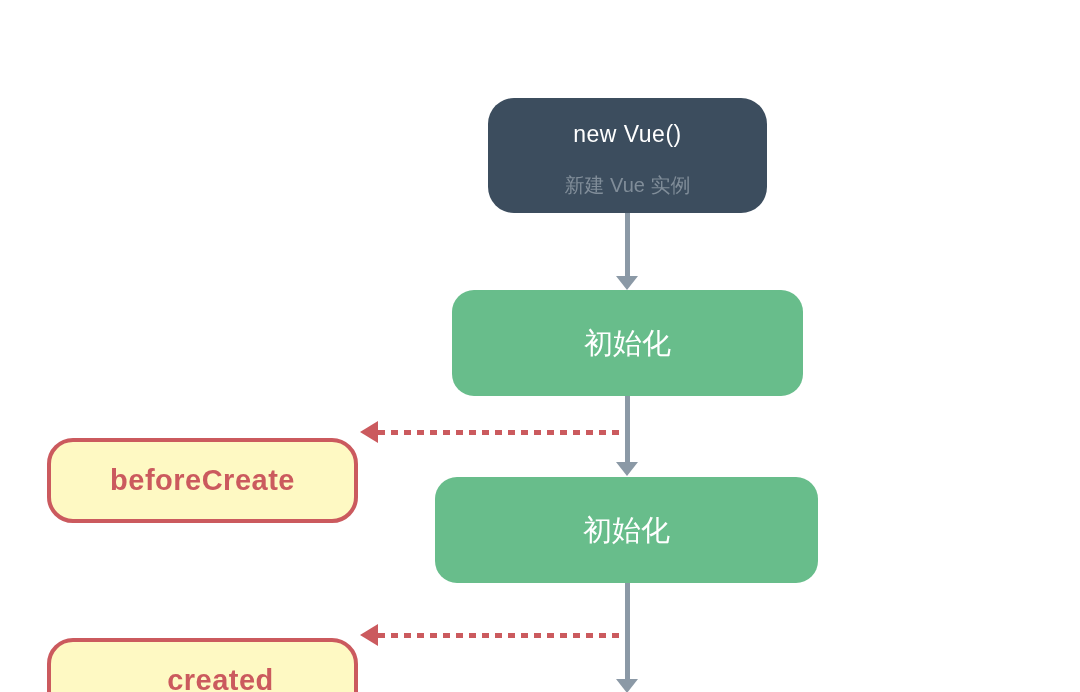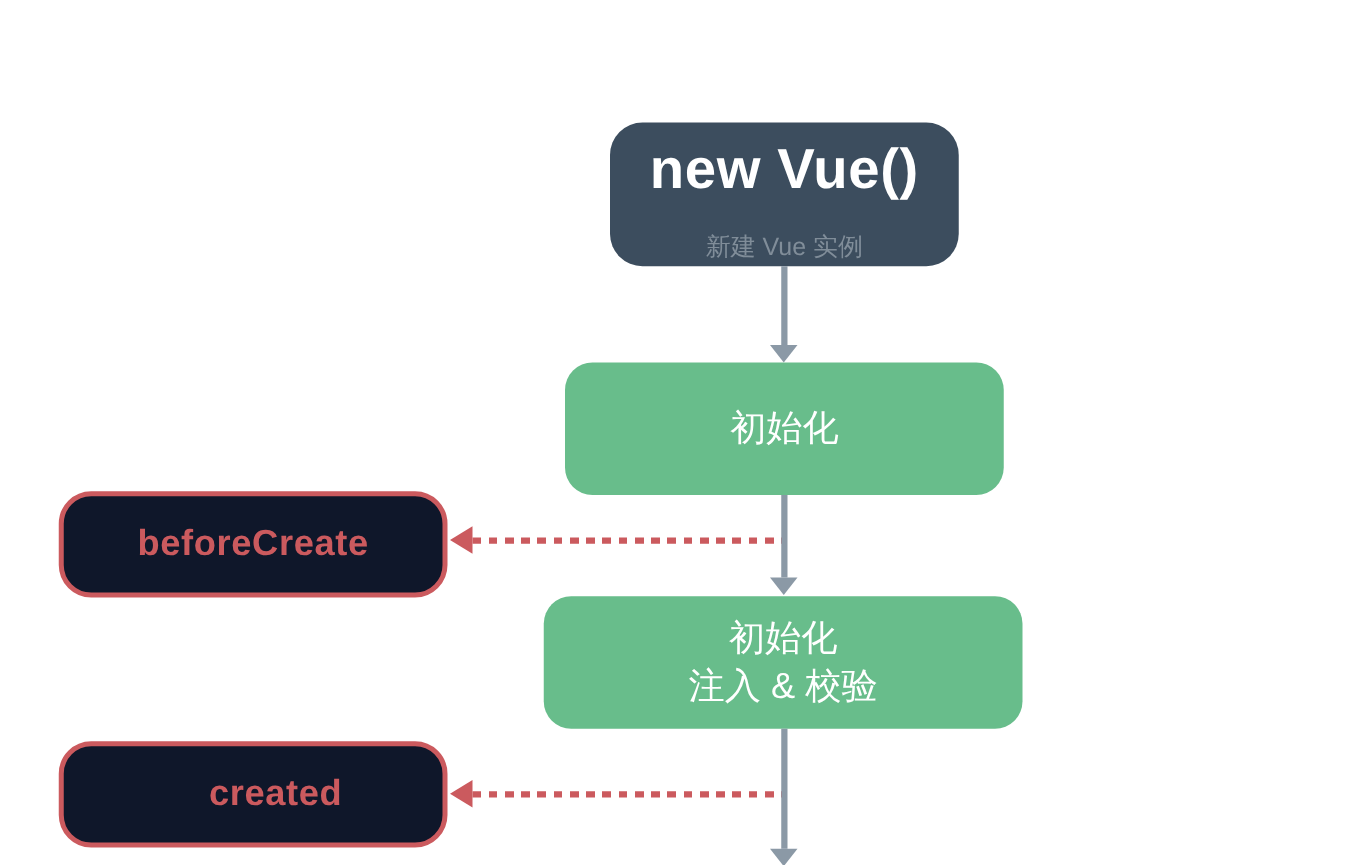--- a/index.html
+++ b/index.html
@@ -37,22 +37,22 @@
     text-align: center;
   }
   .node-dark {
     left: 488px; top: 98px;
     width: 279px; height: 115px;
     background: var(--dark-box-bg);
     border-radius: 26px;
   }
   .node-dark .title {
     color: var(--dark-box-title);
-    font-size: 45px;
-    font-weight: bold;
+    font-size: 23px;
+    font-weight: normal;
     letter-spacing: 0.5px;
     line-height: 1.1;
     margin-top: 10px;
   }
   .node-dark .subtitle {
     color: var(--dark-box-subtitle);
     font-size: 20px;
     margin-top: 24px;
   }
   .node-green {
@@ -62,30 +62,31 @@
     font-size: 29px;
     line-height: 38px;
   }
   .node-green-1 { left: 452px; top: 290px; width: 351px; height: 106px; }
   .node-green-2 { left: 435px; top: 477px; width: 383px; height: 106px; }
 
   .hook {
     position: absolute;
     left: 47px;
     width: 311px; height: 85px;
-    background: #0f172a;
+    background: #fef9c3;
     border: 4px solid var(--hook-border);
     border-radius: 26px;
     display: flex;
     align-items: center;
     justify-content: center;
     color: var(--hook-text);
     font-size: 29px;
     font-weight: bold;
     letter-spacing: 0.5px;
+    margin-top: 45px;
   }
   .hook-1 { top: 393px; }
   .hook-2 { top: 593px; padding-left: 36px; }
 
   
   .shaft {
     position: absolute;
     width: 5px;
     left: 625px;
     background: var(--arrow);
@@ -148,21 +149,20 @@
     <span>beforeCreate</span>
   </div>
   <div class="head-left head-left-1"></div>
   <div class="dotline dotline-1"></div>
 
   <div class="shaft shaft-2"></div>
   <div class="head-down head-down-2"></div>
 
   <div class="node node-green node-green-2">
     <div>初始化</div>
-    <div>注入 &amp; 校验</div>
   </div>
 
   <div class="hook hook-2">
     <span>created</span>
   </div>
   <div class="head-left head-left-2"></div>
   <div class="dotline dotline-2"></div>
 
   <div class="shaft shaft-3"></div>
   <div class="head-down head-down-3"></div>

